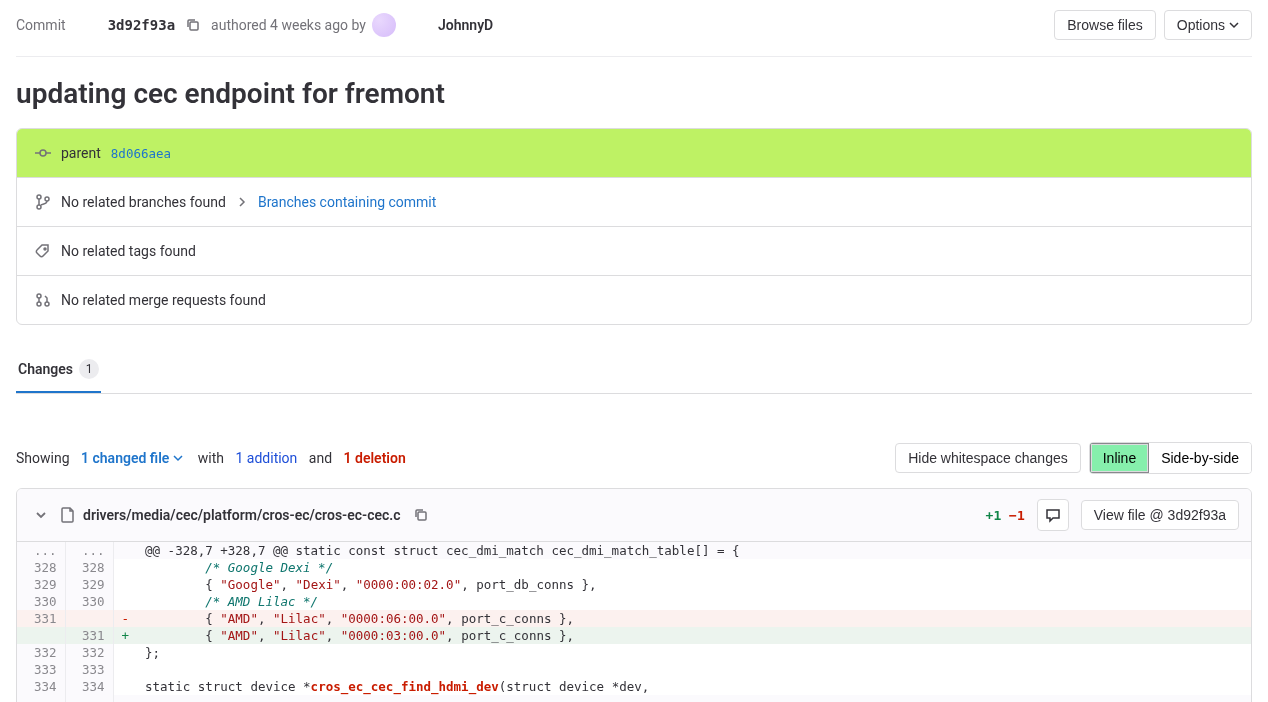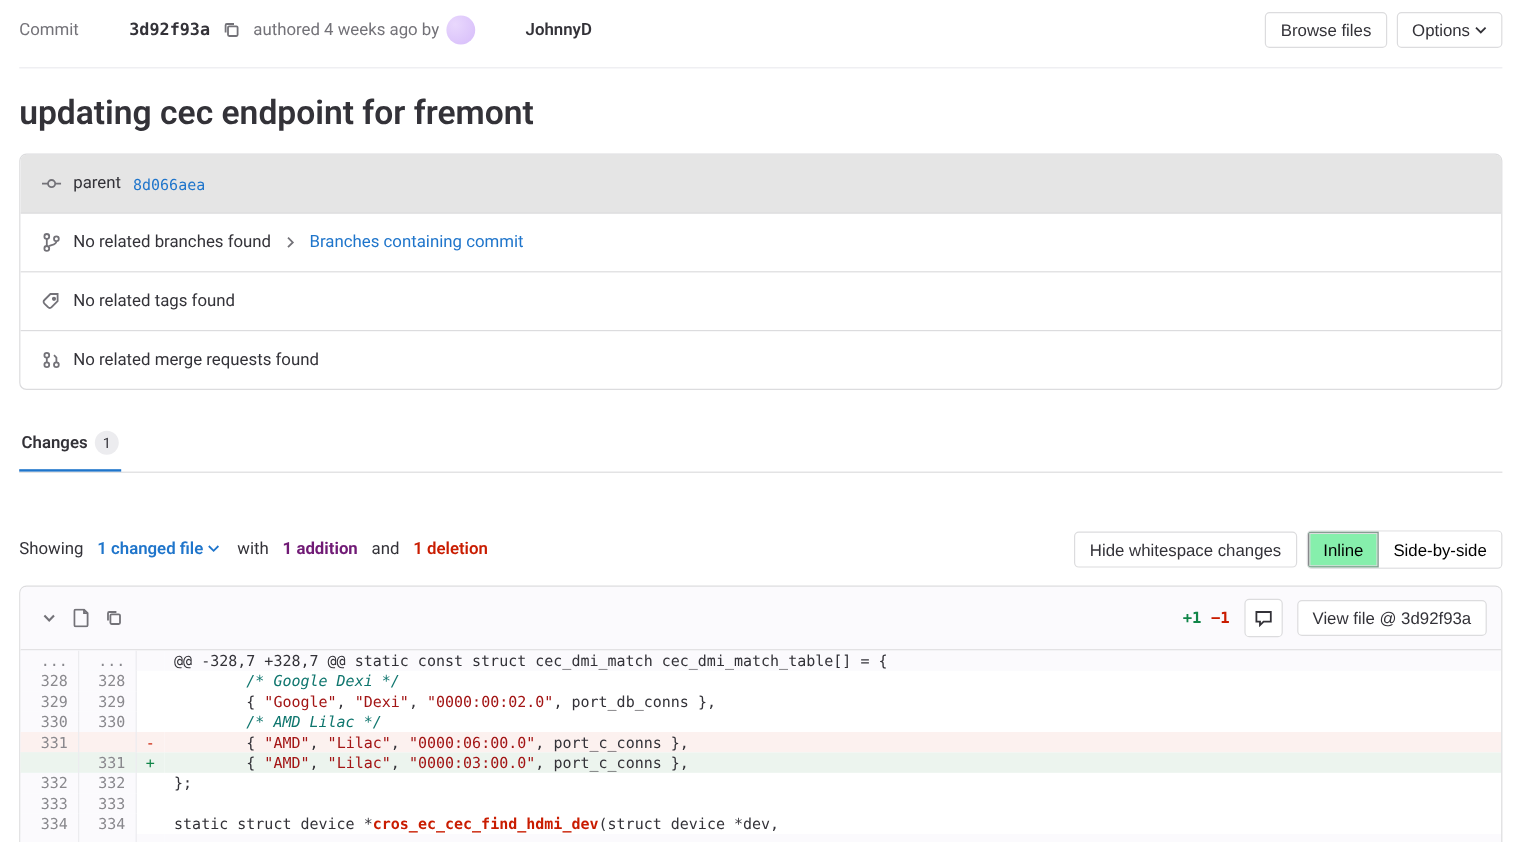--- a/index.html
+++ b/index.html
@@ -9,30 +9,30 @@
 .header-left { display: flex; align-items: center; gap: 6px; color: #737278; font-size: 14px; justify-content: center; }
 .header-left strong { color: #333238; font-weight: 600; margin-left: 36px; }
 .header-left .hash { font-family: "SFMono-Regular", Menlo, monospace; color: #333238; }
 .header-right { display: flex; gap: 8px; }
 .btn { display: inline-flex; align-items: center; gap: 4px; padding: 6px 12px; border: 1px solid #dcdcde; border-radius: 4px; background: #fff; font-size: 14px; color: #333238; cursor: pointer; }
 .icon-btn { display: inline-flex; align-items: center; justify-content: center; width: 24px; height: 24px; border: none; background: transparent; cursor: pointer; color: #737278; }
 .title { font-size: 28px; font-weight: 600; color: #333238; margin: 20px 0 18px 0; }
 .meta-box { border: 1px solid #dcdcde; border-radius: 6px; overflow: hidden; margin-bottom: 24px; }
 .meta-row { display: flex; align-items: center; gap: 10px; padding: 16px 18px; border-bottom: 1px solid #dcdcde; font-size: 14px; color: #333238; }
 .meta-row:last-child { border-bottom: none; }
-.meta-row.parent-row { background: #e5e5e5; }
+.meta-row.parent-row { background: #bef264; }
 .meta-icon { width: 16px; color: #737278; flex-shrink: 0; }
 .link { color: #1f75cb; text-decoration: none; cursor: pointer; }
 .link.mono { font-family: monospace; font-size: 12.5px;}
 .tabs { border-bottom: 1px solid #dcdcde; margin-bottom: 16px; }
 .tab { display: inline-flex; align-items: center; gap: 6px; padding: 10px 2px 12px 2px; font-weight: 600; color: #333238; border-bottom: 2px solid #1f75cb; cursor: pointer; }
 .badge { display: inline-flex; align-items: center; justify-content: center; min-width: 20px; height: 20px; padding: 0 6px; border-radius: 10px; background: #ececef; color: #333238; font-size: 12px; font-weight: 400; }
 .controls-row { display: flex; align-items: center; justify-content: space-between; margin-bottom: 14px; font-size: 14px; color: #333238; margin-top: 48px; }
 .controls-left { display: flex; align-items: center; gap: 4px; }
-.green { color: #701a75; font-weight: 700; }
+.green { color: #1d4ed8; font-weight: 400; }
 .red { color: #c91c00; font-weight: 600; }
 .controls-right { display: flex; gap: 8px; align-items: center; }
 .seg { display: inline-flex; border: 1px solid #dcdcde; border-radius: 4px; overflow: hidden; }
 .seg .seg-btn { padding: 6px 12px; border: none; background: #fff; cursor: pointer; font-size: 14px; border-right: 1px solid #dcdcde; }
 .seg .seg-btn:last-child { border-right: none; }
 .seg .seg-btn.active { background: #86efac; box-shadow: inset 0 0 0 1px #dcdcde; font-weight:400; border:1px solid #89888d; }
 .diff-file { border: 1px solid #dcdcde; border-radius: 6px; overflow: hidden; }
 .diff-header { display: flex; align-items: center; justify-content: space-between; padding: 10px 12px; background: #fbfafd; border-bottom: 1px solid #dcdcde; font-size: 14px; }
 .diff-header-left { display: flex; align-items: center; gap: 8px; }
 .diff-path { font-weight: 600; color: #333238; }
@@ -182,20 +182,21 @@
           <svg width="12" height="12" viewBox="0 0 12 12">
               <path d="M2 4l4 4 4-4" stroke="currentColor" stroke-width="1.8" fill="none"></path>
             </svg>
         </button>
         <span>
           <svg width="14" height="16" viewBox="0 0 14 16" fill="none" stroke="#737278" stroke-width="1.5">
               <path d="M2 1h7l3 3v10a1 1 0 01-1 1H2a1 1 0 01-1-1V2a1 1 0 011-1z"></path>
               <path d="M9 1v3h3"></path>
             </svg>
         </span>
+        <span class="diff-path">drivers/media/cec/platform/cros-ec/cros-ec-cec.c</span>
         <button class="icon-btn">
           <svg class="copy-ic" viewBox="0 0 16 16" fill="none" stroke="currentColor" stroke-width="1.5">
               <rect x="5" y="5" width="8" height="8" rx="1"></rect>
               <path d="M3 10V4a1 1 0 011-1h6"></path>
             </svg>
         </button>
       </div>
       <div class="diff-header-right">
         <span class="stat">
           <span class="plus">+1</span>&nbsp;<span class="minus">−1</span>

